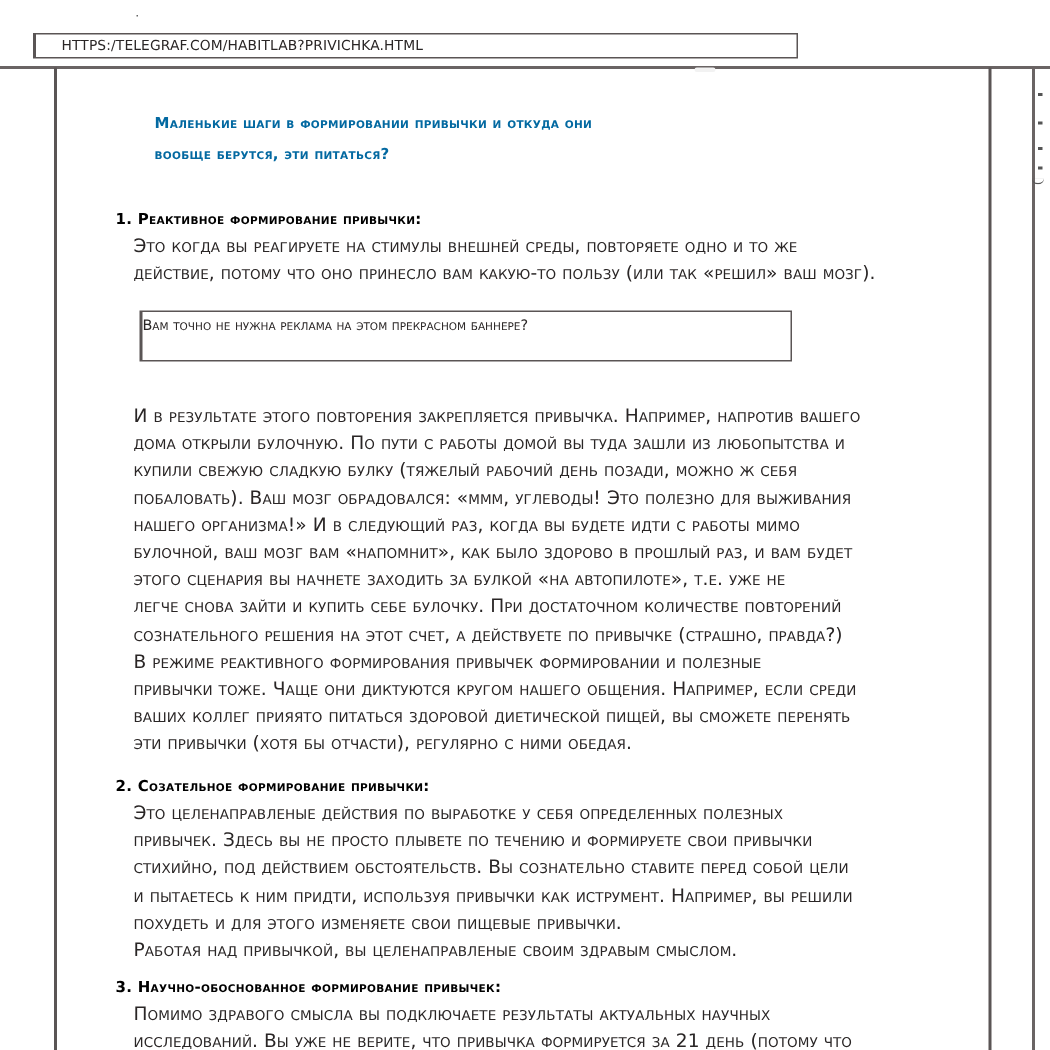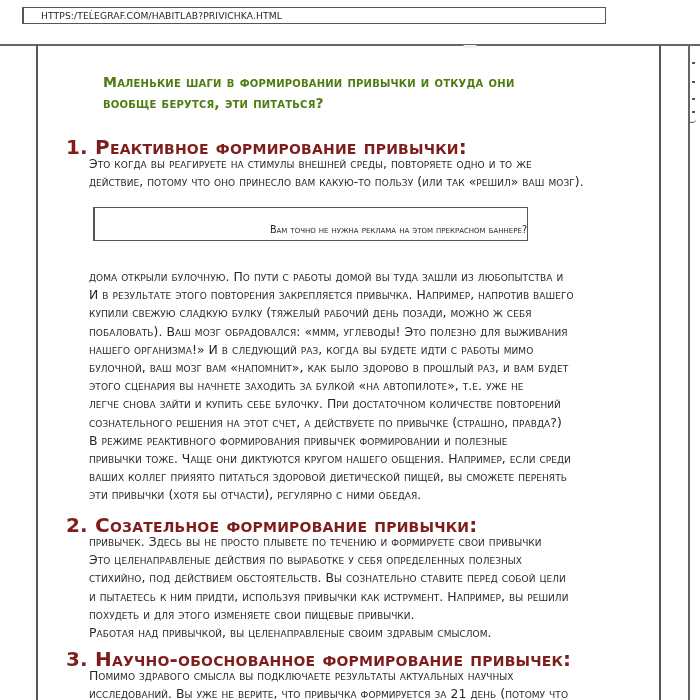--- a/index.html
+++ b/index.html
@@ -1,31 +1,31 @@
 <!DOCTYPE html>
 <html><head>
 <meta charset="utf-8">
 <style>
   html, body { margin:0; padding:0; background:#ffffff; }
   body { width:700px; height:700px; position:relative; overflow:hidden; font-family:"DejaVu Sans", sans-serif; color:#2a2626; }
-  .urlbar { position:absolute; left:22px; top:7px; width:584px; height:17px; border:1.5px solid #5a5555; border-left-width:2px; box-sizing:border-box; }
+  .urlbar { position:absolute; left:22px; top:22px; width:510px; height:17px; border:1.5px solid #5a5555; border-left-width:2px; box-sizing:border-box; }
   .urlbar .url { position:absolute; left:17px; top:2px; font-size:9.2px; letter-spacing:0.1px; font-variant:small-caps; text-transform:uppercase; color:#2a2626; white-space:nowrap; }
   .dot { position:absolute; left:91px; top:10px; width:1px; height:1px; background:#666; }
   .hline { position:absolute; left:0; top:44px; width:700px; height:2px; background:#6a6464; }
   .vline-left { position:absolute; left:36px; top:45px; width:2px; height:655px; background:#5a5555; }
   .vline-right1 { position:absolute; left:659px; top:45px; width:2px; height:655px; background:#5a5555; }
   .vline-right2 { position:absolute; left:688px; top:45px; width:1.5px; height:655px; background:#6a6464; }
   .tick { position:absolute; left:692px; width:3px; height:1.5px; background:#555; }
   .brace { position:absolute; left:688px; top:119px; width:8px; height:3px; border-bottom:1.5px solid #555; border-radius:0 0 4px 4px; }
   .scrollnub { position:absolute; left:463px; top:45px; width:14px; height:3px; background:#f2f2f2; border-radius:2px; }
-  .title { position:absolute; left:103px; top:72px; width:480px; font-weight:bold; font-size:14px; line-height:21px; font-variant:small-caps; letter-spacing:0.2px; color:#4d7c0f; }
-  .h2 { position:absolute; left:66px; font-size:20px; font-weight:bold; font-variant:small-caps; letter-spacing:0.2px; line-height:18px; color:#7f1d1d; }
+  .title { position:absolute; left:103px; top:72px; width:480px; font-weight:bold; font-size:10px; line-height:21px; font-variant:small-caps; letter-spacing:0.2px; color:#0369a1; }
+  .h2 { position:absolute; left:77px; font-size:10px; font-weight:bold; font-variant:small-caps; letter-spacing:0.2px; line-height:18px; color:#000000; }
   .para { position:absolute; left:61px; width:600px; font-size:12.4px; font-variant:small-caps; line-height:18.2px; color:#2a2626; letter-spacing:0.05px; }
   .para .line { display:block; white-space:nowrap;margin-left:28px; }
-  .banner { position:absolute; left:93px; top:207px; width:435px; height:34px; border:1.5px solid #5a5555; border-left-width:2px; box-sizing:border-box; text-align:right; font-size:9.6px; font-variant:small-caps; line-height:13px; padding-top:15px; color:#2a2626; }
+  .banner { position:absolute; left:93px; top:207px; width:435px; height:34px; border:1.5px solid #5a5555; border-left-width:2px; box-sizing:border-box; text-align:left; font-size:9.6px; font-variant:small-caps; line-height:13px; padding-top:3px; color:#2a2626; }
 </style>
 </head>
 <body>
 
 <div class="dot"></div>
 
 <div class="urlbar">
   <span class="url">https:/telegraf.com/habitlab?privichka.html</span>
 </div>
 
@@ -49,39 +49,39 @@
 <div class="para" style="top:155px">
   <span class="line">Это когда вы реагируете на стимулы внешней среды, повторяете одно и то же</span>
   <span class="line">действие, потому что оно принесло вам какую-то пользу (или так «решил» ваш мозг).</span>
 </div>
 
 <div class="banner">
   <span style="display:block">Вам точно не нужна реклама на этом прекрасном баннере?</span>
 </div>
 
 <div class="para" style="top:268px">
+  <span class="line">И в результате этого повторения закрепляется привычка. Например, напротив вашего</span>
   <span class="line">дома открыли булочную. По пути с работы домой вы туда зашли из любопытства и</span>
-  <span class="line">И в результате этого повторения закрепляется привычка. Например, напротив вашего</span>
   <span class="line">купили свежую сладкую булку (тяжелый рабочий день позади, можно ж себя</span>
   <span class="line">побаловать). Ваш мозг обрадовался: «ммм, углеводы! Это полезно для выживания</span>
   <span class="line">нашего организма!» И в следующий раз, когда вы будете идти с работы мимо</span>
   <span class="line">булочной, ваш мозг вам «напомнит», как было здорово в прошлый раз, и вам будет</span>
   <span class="line">этого сценария вы начнете заходить за булкой «на автопилоте», т.е. уже не</span>
   <span class="line">легче снова зайти и купить себе булочку. При достаточном количестве повторений</span>
   <span class="line">сознательного решения на этот счет, а действуете по привычке (страшно, правда?)</span>
   <span class="line">В режиме реактивного формирования привычек формировании и полезные</span>
   <span class="line">привычки тоже. Чаще они диктуются кругом нашего общения. Например, если среди</span>
   <span class="line">ваших коллег прияято питаться здоровой диетической пищей, вы сможете перенять</span>
   <span class="line">эти привычки (хотя бы отчасти), регулярно с ними обедая.</span>
 </div>
 
 <div class="h2" style="top:516px">2. Созательное формирование привычки:</div>
 <div class="para" style="top:533px">
+  <span class="line">Это целенаправленые действия по выработке у себя определенных полезных</span>
   <span class="line">привычек. Здесь вы не просто плывете по течению и формируете свои привычки</span>
-  <span class="line">Это целенаправленые действия по выработке у себя определенных полезных</span>
   <span class="line">стихийно, под действием обстоятельств. Вы сознательно ставите перед собой цели</span>
   <span class="line">и пытаетесь к ним придти, используя привычки как иструмент. Например, вы решили</span>
   <span class="line">похудеть и для этого изменяете свои пищевые привычки.</span>
   <span class="line">Работая над привычкой, вы целенаправленые своим здравым смыслом.</span>
 </div>
 
 <div class="h2" style="top:650px">3. Научно-обоснованное формирование привычек:</div>
 <div class="para" style="top:667px">
   <span class="line">Помимо здравого смысла вы подключаете результаты актуальных научных</span>
   <span class="line">исследований. Вы уже не верите, что привычка формируется за 21 день (потому что</span>

